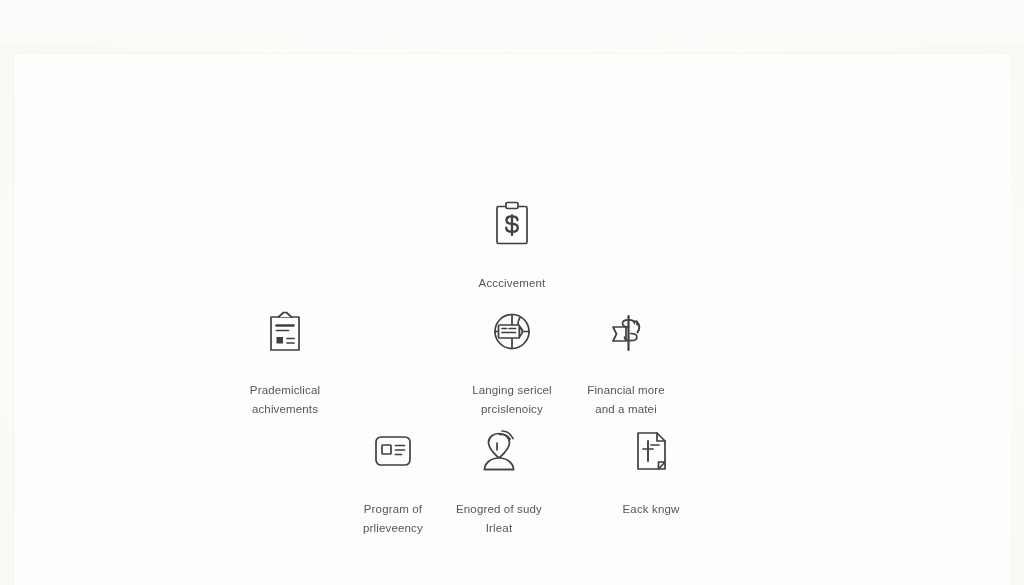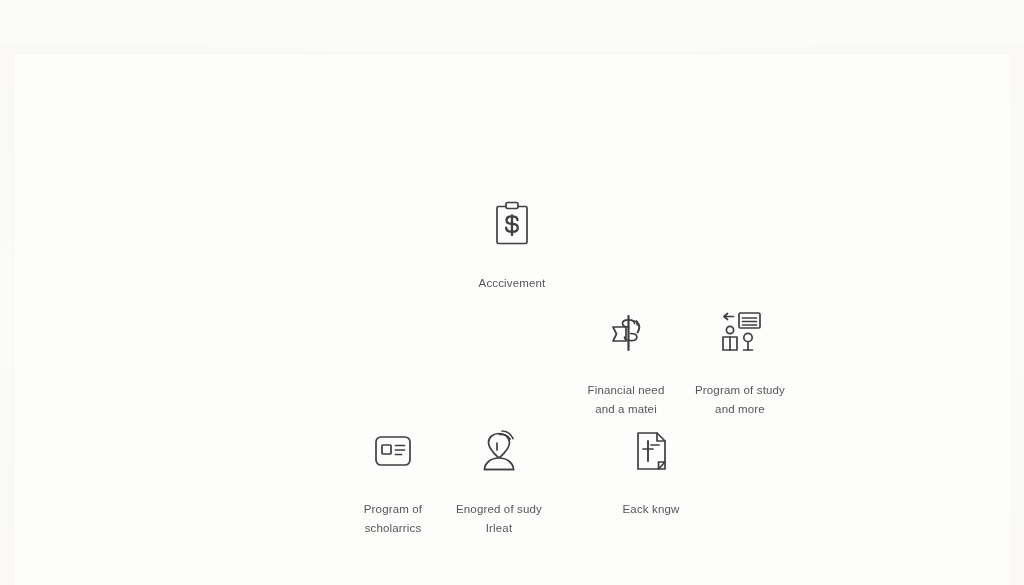--- a/index.html
+++ b/index.html
@@ -71,71 +71,83 @@
       <svg viewBox="0 0 52 52" fill="none" stroke="#3f3f44" stroke-width="1.7" stroke-linecap="round" stroke-linejoin="round">
         <rect x="11" y="7.5" width="30" height="37" rx="1.6"></rect>
         <rect x="20" y="3.5" width="12" height="6" rx="1.6" fill="#fdfdfb"></rect>
         <path d="M26 16.5 v19.5" stroke-width="2.3"></path>
         <path d="M31.5 21.2 c0-2.6-2.4-3.9-5.5-3.9 -3.1 0-5.5 1.3-5.5 3.9 0 2.6 2.4 3.6 5.5 3.6 3.1 0 5.8 1.1 5.8 3.9 0 2.8-2.7 4.1-5.8 4.1 -3.1 0-5.8-1.3-5.8-4.1" stroke-width="2.3"></path>
       </svg>
     </span>
     <span class="label">Acccivement</span>
   </div>
 
+  <div class="icon-cell row-b" style="left:210px">
+    <span class="glyph">
+      <svg viewBox="0 0 52 52" fill="none" stroke="#3f3f44" stroke-width="1.7" stroke-linecap="round" stroke-linejoin="round">
+        <path d="M12 11 h28 v33 h-28 z"></path>
+        <path d="M19.5 11 l5-4.5 h3 l5 4.5" fill="#fdfdfb"></path>
+        <path d="M17.5 19.5 h17" stroke-width="2.6"></path>
+        <path d="M17.5 24.5 h12"></path>
+        <rect x="17.5" y="31" width="6.5" height="6.5" fill="#3f3f44" stroke="none"></rect>
+        <path d="M28 32.5 h7"></path>
+        <path d="M28 37 h7"></path>
+      </svg>
+    </span>
+    <span class="label">Prademiclical
+achivements</span>
+  </div>
 
 
+  <div class="icon-cell row-b" style="left:437px">
+    <span class="glyph">
+      <svg viewBox="0 0 52 52" fill="none" stroke="#3f3f44" stroke-width="1.7" stroke-linecap="round" stroke-linejoin="round">
+        <circle cx="26" cy="25.5" r="17"></circle>
+        <path d="M26 8.5 v34"></path>
+        <path d="M9 25.5 h34"></path>
+        <path d="M34 11.5 q-4 6 0 14"></path>
+        <rect x="12.5" y="19" width="21" height="13" rx="1" fill="#fdfdfb"></rect>
+        <path d="M33.5 20.5 q6 5 0 10 z" fill="#fdfdfb"></path>
+        <path d="M16 22.5 h4.5"></path>
+        <path d="M23 22.5 h6.5"></path>
+        <path d="M16 26.5 h13.5"></path>
+      </svg>
+    </span>
+    <span class="label">Langing sericel
+prcislenoicy</span>
+  </div>
 
   <div class="icon-cell row-b" style="left:551px">
     <span class="glyph">
       <svg viewBox="0 0 52 52" fill="none" stroke="#3f3f44" stroke-width="1.7" stroke-linecap="round" stroke-linejoin="round">
         <path d="M13 21 h13 v14 h-13 l3.5 -7 z"></path>
         <path d="M28.5 10 v34" stroke-width="2.2"></path>
         <path d="M34.5 17.5 c0-2.3-2.4-3.6-6-3.6 -3.5 0-6 1.3-6 3.6 0 2.3 2.5 3.4 6 3.4"></path>
         <path d="M36.5 15.5 q5 5 1 11" stroke-width="1.9"></path>
         <path d="M33.5 15.3 l3.4 0.1 l0.2 3.4"></path>
         <path d="M24.5 31 c0 2.4 2.6 3.7 6.2 3.7 3.6 0 6.2-1.4 6.2-3.7 0-2.4-2.6-3.5-6.2-3.5"></path>
       </svg>
     </span>
-    <span class="label">Financial need
+    <span class="label">Financial more
 and a matei</span>
   </div>
 
-  <div class="icon-cell row-b" style="left:665px">
-    <span class="glyph">
-      <svg viewBox="0 0 52 52" fill="none" stroke="#3f3f44" stroke-width="1.7" stroke-linecap="round" stroke-linejoin="round">
-        <rect x="25" y="7" width="21" height="15" rx="1.2"></rect>
-        <path d="M28.5 12 h14"></path>
-        <path d="M28.5 15.5 h14"></path>
-        <path d="M28.5 19 h14"></path>
-        <path d="M19.5 10.5 h-9"></path>
-        <path d="M13.5 7.5 l-3.5 3 l3.5 3"></path>
-        <circle cx="16" cy="24" r="3.6"></circle>
-        <path d="M9 31 h14 v13 h-14 z"></path>
-        <path d="M16 31 v13"></path>
-        <circle cx="34" cy="31.5" r="4.2"></circle>
-        <path d="M34 36 v8"></path>
-        <path d="M29.5 44 h9"></path>
-      </svg>
-    </span>
-    <span class="label">Program of study
-and more</span>
-  </div>
 
   <div class="icon-cell row-c" style="left:318px">
     <span class="glyph">
       <svg viewBox="0 0 52 52" fill="none" stroke="#3f3f44" stroke-width="1.7" stroke-linecap="round" stroke-linejoin="round">
         <rect x="9" y="12" width="34" height="28" rx="5"></rect>
         <rect x="15" y="20" width="9" height="9" rx="0.8"></rect>
         <path d="M28.5 20.5 h9"></path>
         <path d="M28.5 25 h9"></path>
         <path d="M28.5 29.5 h6"></path>
       </svg>
     </span>
     <span class="label">Program of
-scholarrics</span>
+prlieveency</span>
   </div>
 
   <div class="icon-cell row-c" style="left:424px">
     <span class="glyph">
       <svg viewBox="0 0 52 52" fill="none" stroke="#3f3f44" stroke-width="1.7" stroke-linecap="round" stroke-linejoin="round">
         <path d="M26 33 c0 0 -10.5 -8.5 -10.5 -15.5 0 -5.4 4.7 -9 10.5 -9 5.8 0 10.5 3.6 10.5 9 0 7 -10.5 15.5 -10.5 15.5 z"></path>
         <path d="M26.5 9.5 q6.5 -1 10.5 4.5"></path>
         <path d="M29 6 q8 0.5 11 7.5"></path>
         <path d="M24 18 v7"></path>
         <path d="M11.5 44.5 c0 -6 6 -11.5 14.5 -11.5 8.5 0 14.5 5.5 14.5 11.5 z" fill="#fdfdfb"></path>

